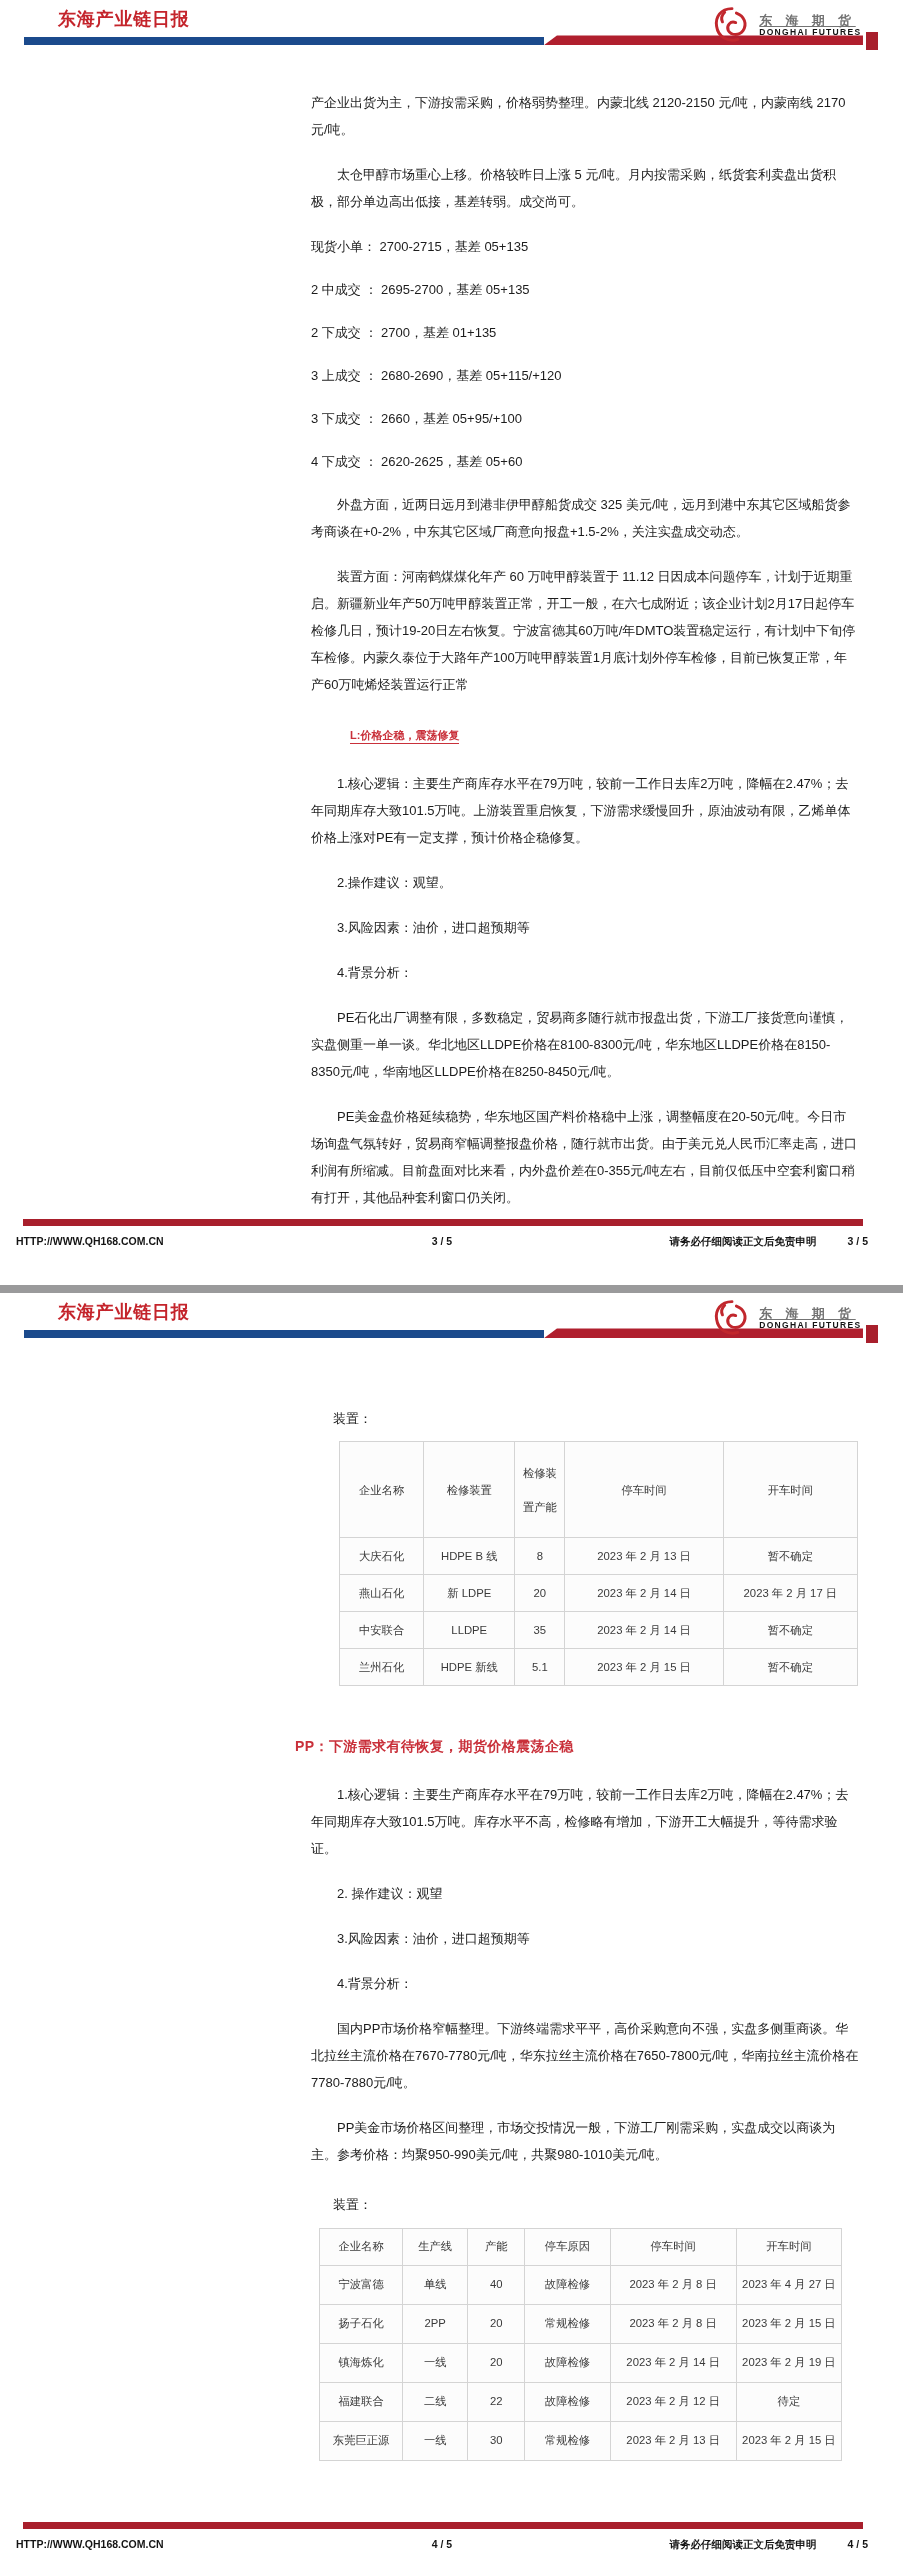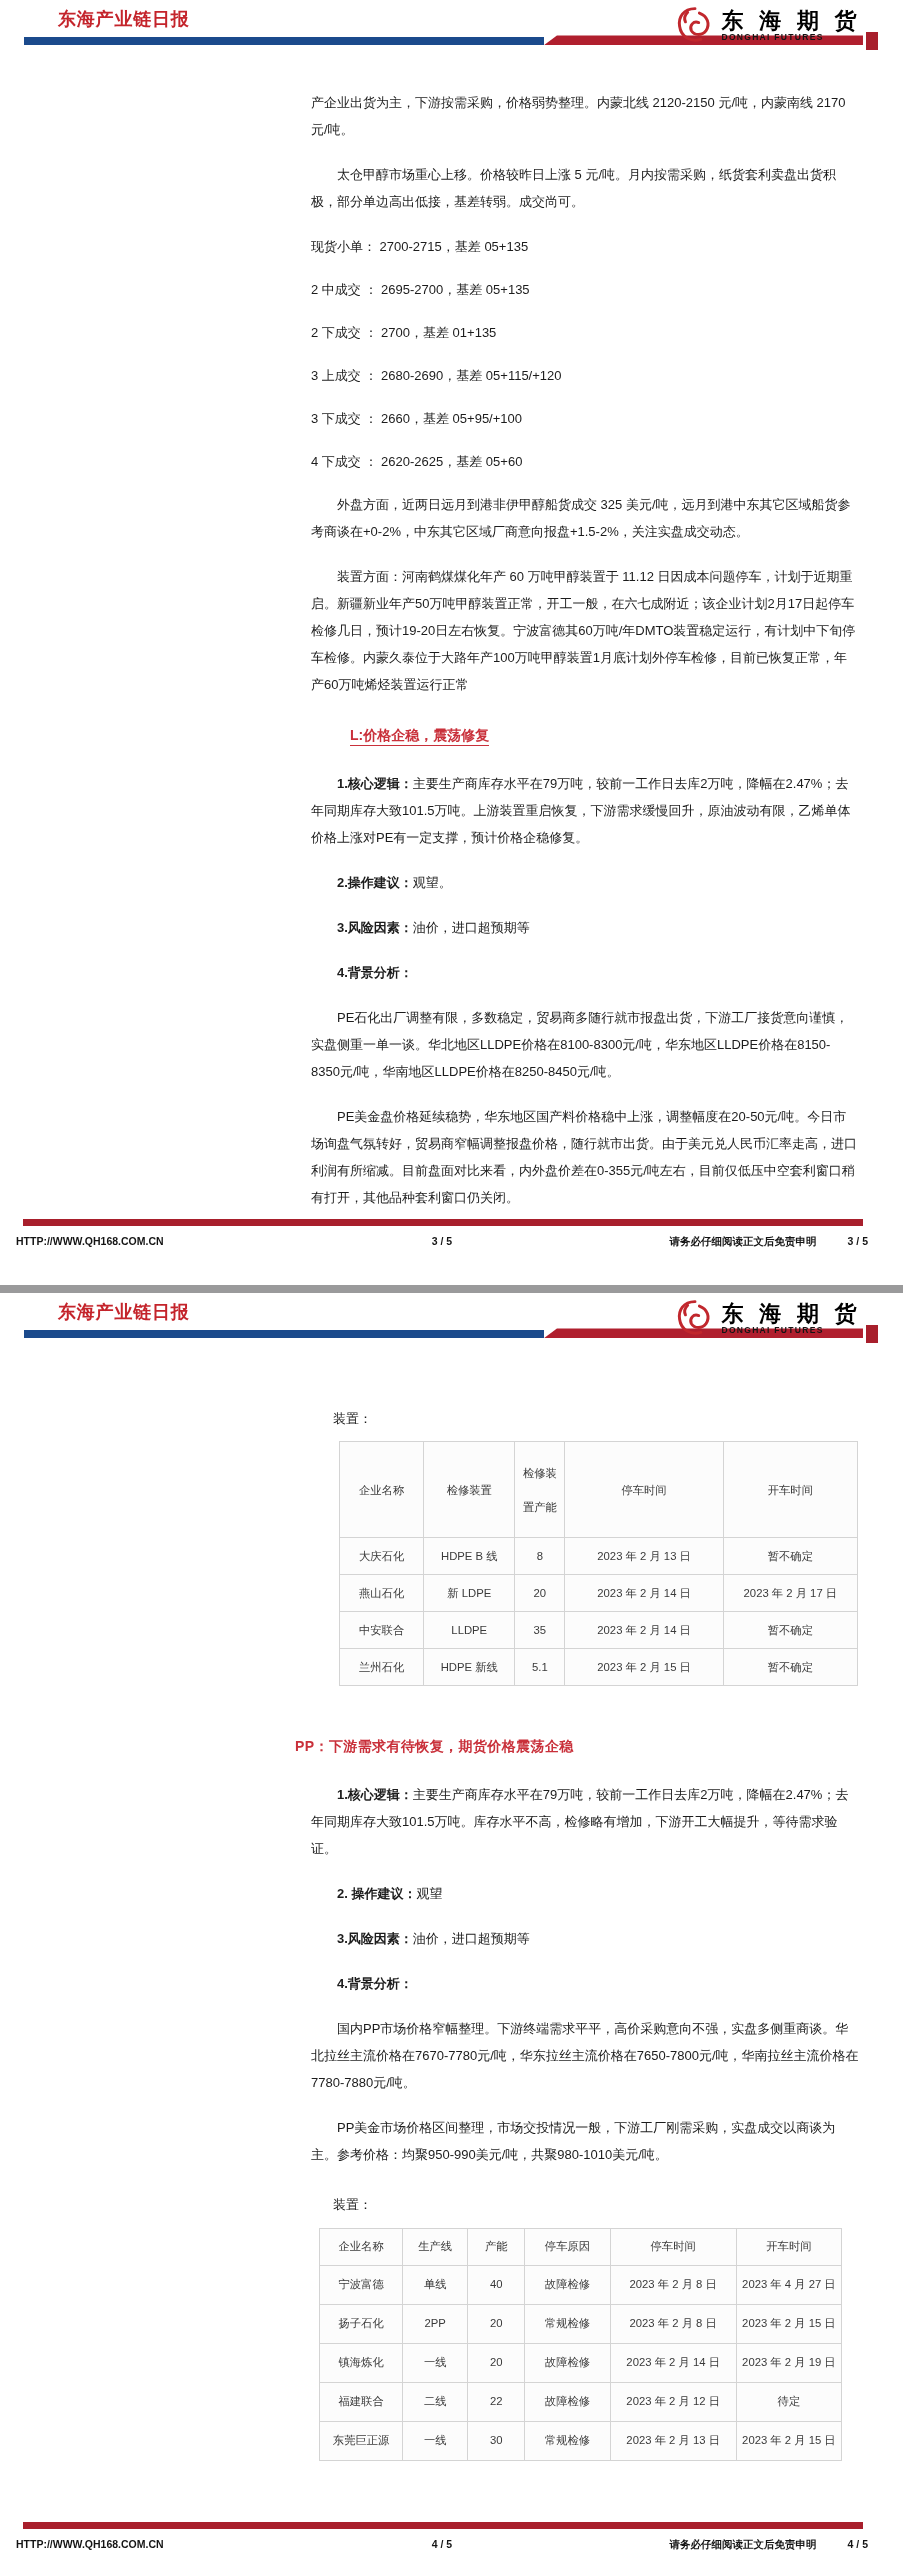--- a/index.html
+++ b/index.html
@@ -12,31 +12,31 @@
 
   
   .doc-header { position:absolute; top:0; left:0; right:0; height:60px; }
   .doc-title { position:absolute; left:58px; top:6.5px; font-size:18px; font-weight:bold; color:#c4242b; letter-spacing:0.8px; }
   .header-bar { position:absolute; left:24px; right:21px; top:37px; height:8px; display:flex; }
   .header-bar .bar-blue { width:62%; background:#1b4a8c; }
   .header-bar .bar-red  { width:38%; background:#b01f2e; clip-path:polygon(4% 0,100% 0,100% 100%,0 100%); margin-top:-1.6px; height:9.7px; }
   .bar-endcap { position:absolute; right:6.5px; top:32px; width:12px; height:18px; background:#a81f2c; }
   .logo { position:absolute; right:22.6px; top:3.2px; display:flex; align-items:center; gap:4.8px; }
   .logo-text { display:flex; flex-direction:column; line-height:1.1; }
-  .logo-cn { font-size:22px; font-weight:bold; color:#000000; letter-spacing:4.8px; white-space:nowrap; }
+  .logo-cn { font-size:13px; font-weight:bold; color:#737373; letter-spacing:4.8px; white-space:nowrap;text-decoration:underline; }
   .logo-en { font-size:8.5px; font-weight:bold; color:#141414; letter-spacing:1.3px; white-space:nowrap; }
 
   
   .content { position:absolute; left:311px; top:89px; width:548px; font-size:13px; line-height:27px; }
   .content p { margin:0 0 18px 0; }
   p.deal { margin-bottom:16px; }
   .indent { text-indent:2em; }
-  .item-label { font-weight:bold;margin-top:8px; }
-
-  .l-heading { margin:24px 0 21px 39px; font-size:14px; font-weight:bold; color:#c9303a; }
+  .item-label { font-weight:normal;margin-top:8px; }
+
+  .l-heading { margin:24px 0 21px 39px; font-size:11px; font-weight:bold; color:#c9303a; }
   .l-heading .hl-underline { border-bottom:1.6px solid #c9303a; padding-bottom:2.4px; }
   .pp-heading { margin:47px 0 21px -16px; font-size:14px; font-weight:bold; color:#c9303a; letter-spacing:0.4px; }
 
   .device-label { margin:22.6px 0 9.7px 0 !important; text-indent:1.7em; }
 
   
   table { border-collapse:collapse; background:#fcfcfc; color:#3a3a3a; font-size:11.3px; text-align:center; table-layout:fixed; }
   th,td { border:0.8px solid #d4d4d4; font-weight:normal; padding:0 3.2px; overflow:hidden; }
   .table-1 { margin-left:28px; width:519px; }
   .table-1 th { height:95px; line-height:34px; }

